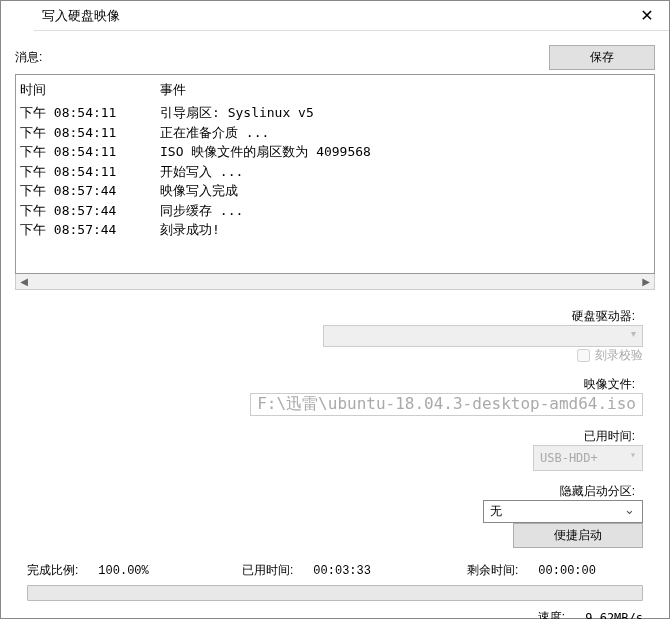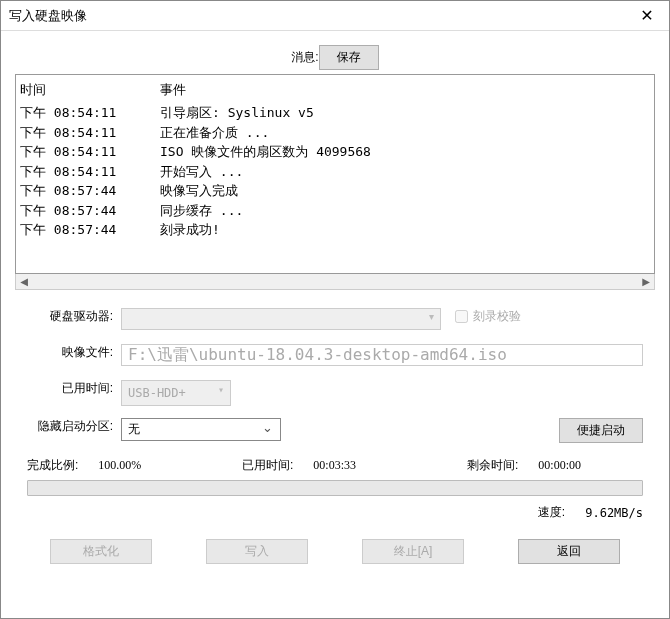--- a/index.html
+++ b/index.html
@@ -17,20 +17,21 @@
       display: flex;
       flex-direction: column;
     }
     .titlebar {
       height: 30px;
       display: flex;
       align-items: center;
       justify-content: space-between;
       padding: 0 0 0 8px;
       border-bottom: 1px solid #ddd;
+      margin-left: 33px;
     }
     .titlebar .title { font-size: 13px; }
     .close-btn {
       width: 44px;
       height: 30px;
       display: flex;
       align-items: center;
       justify-content: center;
       font-size: 16px;
       cursor: pointer;
@@ -38,28 +39,28 @@
     }
     .content {
       flex: 1;
       padding: 10px 14px 14px 14px;
       display: flex;
       flex-direction: column;
     }
     .msg-header {
       display: flex;
       align-items: center;
-      justify-content: center;
+      justify-content: space-between;
       padding: 4px 0;
     }
     .msg-header .label { font-size: 12px; }
     .btn {
       background: #e1e1e1;
       border: 1px solid #adadad;
-      padding: 3px 17px;
+      padding: 3px 40px;
       font-size: 12px;
       cursor: pointer;
       font-family: inherit;
     }
     .btn.disabled {
       background: #e8e8e8;
       color: #aaa;
       border-color: #ccc;
       cursor: default;
     }
@@ -103,23 +104,24 @@
       color: #666;
       font-size: 10px;
       cursor: pointer;
     }
     .form-area {
       margin-top: 18px;
       padding: 0 12px;
     }
     .form-row {
       display: flex;
-      align-items: flex-start;
+      align-items: flex-end;
       margin-bottom: 12px;
       min-height: 24px;
+      flex-direction: column;
     }
     .form-row .flabel {
       width: 94px;
       text-align: right;
       padding-right: 8px;
     }
     .drive-select {
       width: 320px;
       height: 22px;
       background: #efefef;
@@ -201,21 +203,21 @@
     .conv-btn {
       margin-left: auto;
     }
     .stats-row {
       display: flex;
       margin-top: 14px;
       margin-bottom: 6px;
     }
     .stats-item { display: flex; align-items: center; }
     .stats-item .slabel { margin-right: 20px; }
-    .stats-item .svalue { font-family: Liberation Serif, serif; }
+    .stats-item .svalue { font-family: Liberation Mono, monospace; }
     .stats-row .stats-item:nth-child(1) { width: 215px; }
     .stats-row .stats-item:nth-child(2) { width: 225px; }
     .stats-row .stats-item:nth-child(3) { flex: 1; }
     .progressbar {
       height: 16px;
       border: 1px solid #bbb;
       background: #e8e8e8;
       margin: 4px 0 8px 0;
       border-radius: 1px;
     }

